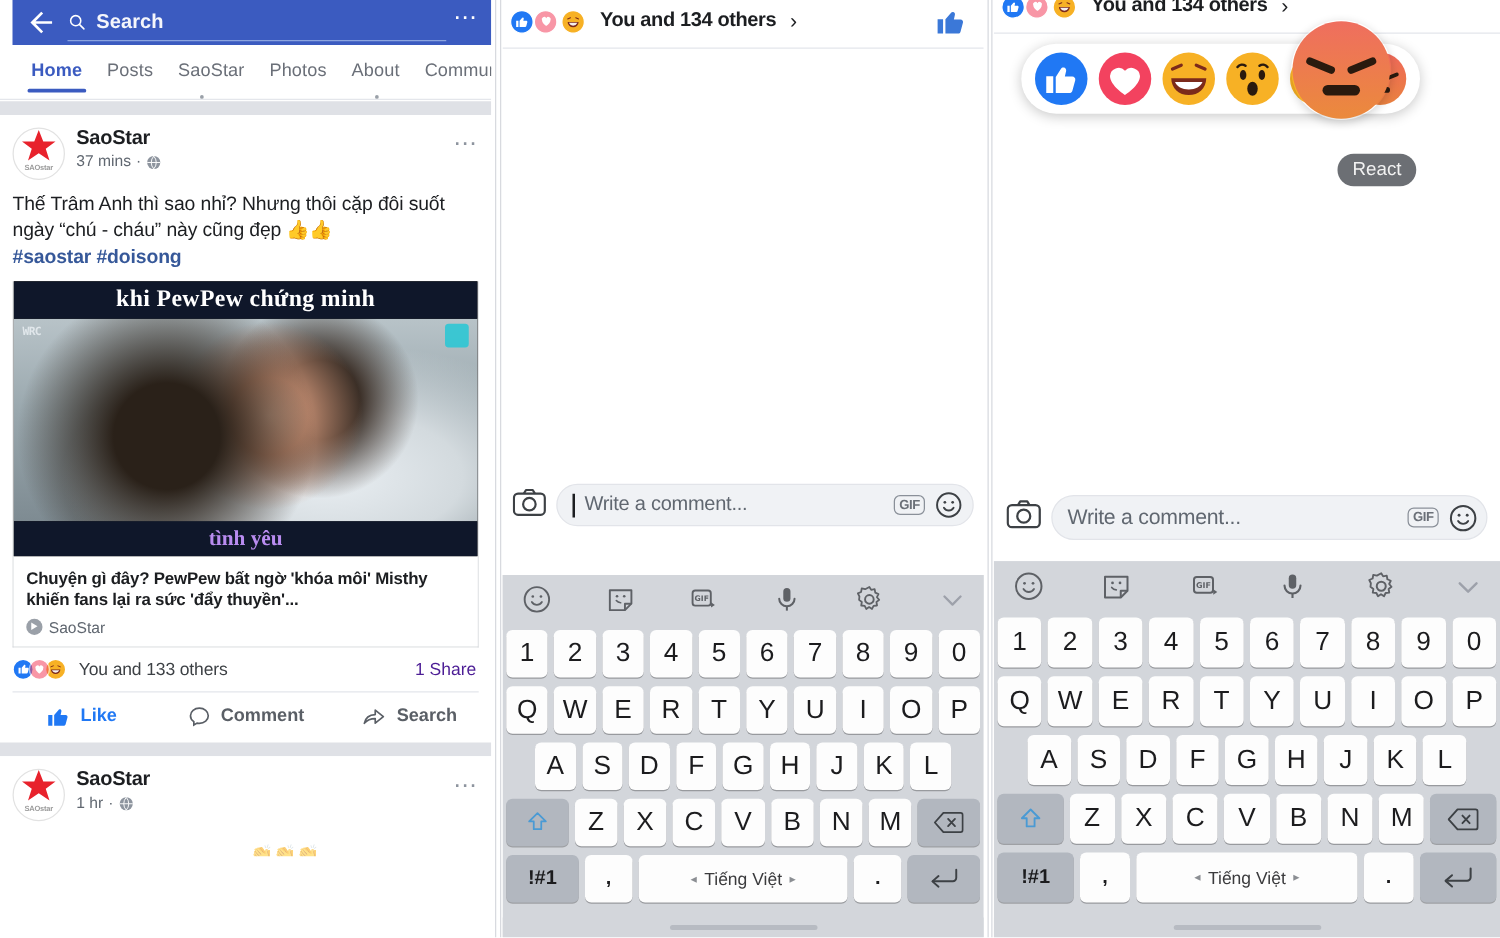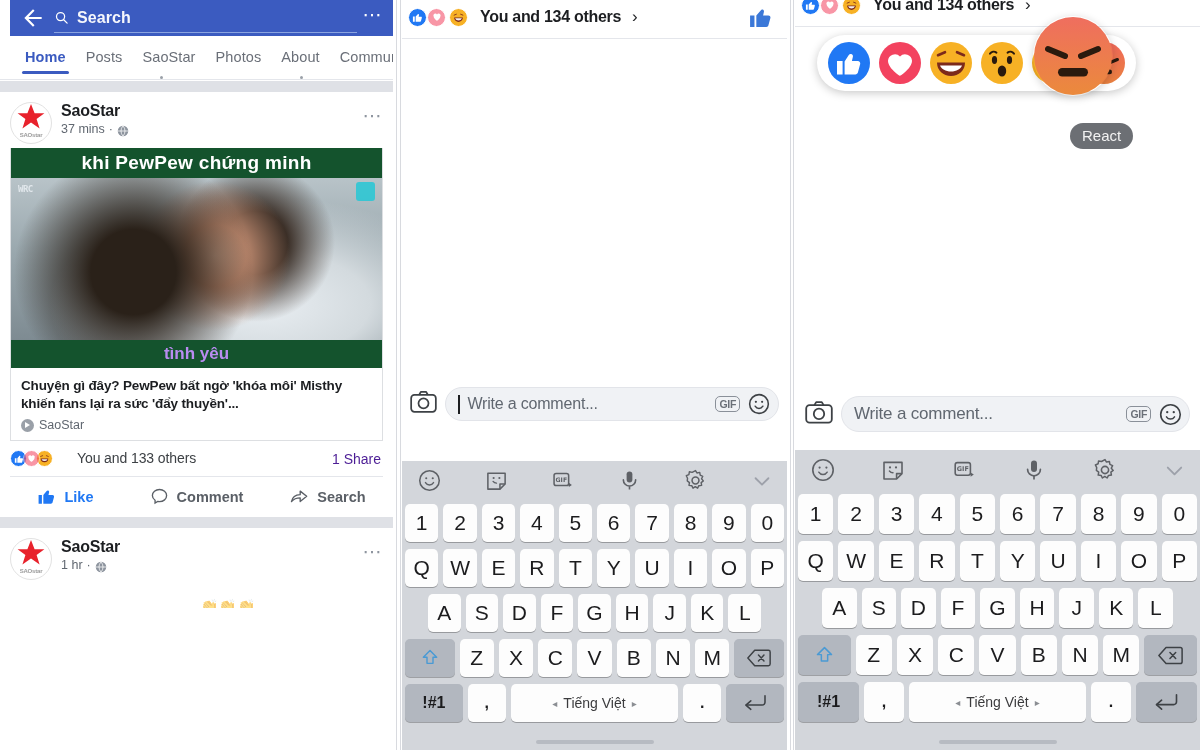--- a/index.html
+++ b/index.html
@@ -86,22 +86,22 @@
     font-size: 15.5px; color: #1c1e21; line-height: 1.35;
     padding: 6px 10px 8px 10px; letter-spacing: -.1px;
   }
   .post-body .hashtags { color: #365899; font-weight: 600; }
   .thumbs-emoji { font-size: 15px; }
 
   
   .attach { border: 1px solid #dddfe2; border-top: 0; margin: 0 10px; }
   .attach-media { position: relative; width: 100%; height: 220px; background: #000; overflow: hidden; }
   .meme-top, .meme-bottom {
-    position: absolute; left: 0; right: 0; text-align: center; background: #14532d;
-    font-family: Liberation Sans, sans-serif; font-weight: 700;
+    position: absolute; left: 0; right: 0; text-align: center; background: #0f172a;
+    font-family: Liberation Serif, serif; font-weight: 700;
   }
   .meme-top { top: 0; height: 30px; line-height: 30px; color: #fff; font-size: 19px; letter-spacing: .3px; }
   .meme-bottom { bottom: 0; height: 28px; line-height: 28px; color: #b98cf0; font-size: 17px; }
   .meme-photo {
     position: absolute; top: 30px; bottom: 28px; left: 0; right: 0;
     background:
       radial-gradient(circle at 33% 58%, #2a2119 0%, #2a2119 16%, rgba(42,33,25,0) 45%),
       radial-gradient(circle at 55% 48%, #caa189 0%, #b9866c 14%, rgba(185,134,108,0) 34%),
       radial-gradient(circle at 66% 40%, #3a2e26 0%, #3a2e26 12%, rgba(58,46,38,0) 30%),
       radial-gradient(ellipse at 68% 78%, #e9eef2 0%, #d3dade 30%, rgba(211,218,222,0) 60%),
@@ -129,21 +129,21 @@
     content: ""; position: absolute; left: 4px; top: 3px;
     border-left: 5px solid #fff; border-top: 3.5px solid transparent; border-bottom: 3.5px solid transparent;
   }
   .attach-source-text { font-size: 12.5px; color: #606770; }
 
   
   .react-row {
     display: flex; align-items: center; justify-content: space-between;
     padding: 9px 12px 9px 10px;
   }
-  .react-left { display: flex; align-items: flex-start; gap: 15px; }
+  .react-left { display: flex; align-items: flex-start; gap: 1px; }
   .react-badges { display: flex; align-items: center; }
   .rb {
     width: 17px; height: 17px; border-radius: 50%; border: 1.5px solid #fff;
     margin-right: -4px; display: flex; align-items: center; justify-content: center;
     font-size: 10px; line-height: 1;
   }
   .rb.like { background: #2078f4; }
   .rb.love { background: #f3425f; opacity: .55; }
   .rb.haha { background: #f7b125; margin-right: 0; }
   .react-count { font-size: 14px; color: #3d4145; margin-left: 9px; letter-spacing: -.1px; }
@@ -286,20 +286,26 @@
                     <circle cx="8" cy="8" r="7" fill="#8d949e"></circle>
                     <path d="M8 1.2 A10 10 0 0 1 8 14.8 A10 10 0 0 1 8 1.2" fill="none" stroke="#fff" stroke-width="1"></path>
                     <line x1="1" y1="8" x2="15" y2="8" stroke="#fff" stroke-width="1"></line>
                   </svg>
               </span>
             </div>
           </div>
           <div class="post-dots">⋯</div>
         </div>
 
+        <div class="post-body">
+          <span>Thế Trâm Anh thì sao nhỉ? Nhưng thôi cặp đôi suốt</span><br>
+          <span>ngày “chú - cháu” này cũng đẹp</span>
+          <span class="thumbs-emoji">👍👍</span><br>
+          <span class="hashtags">#saostar #doisong</span>
+        </div>
 
         <div class="attach">
           <div class="attach-media">
             <div class="meme-photo"></div>
             <div class="meme-top">khi PewPew chứng minh</div>
             <div class="meme-bottom">tình yêu</div>
             <div class="wm-left">WRC</div>
             <div class="wm-right"></div>
           </div>
           <div class="attach-caption">

